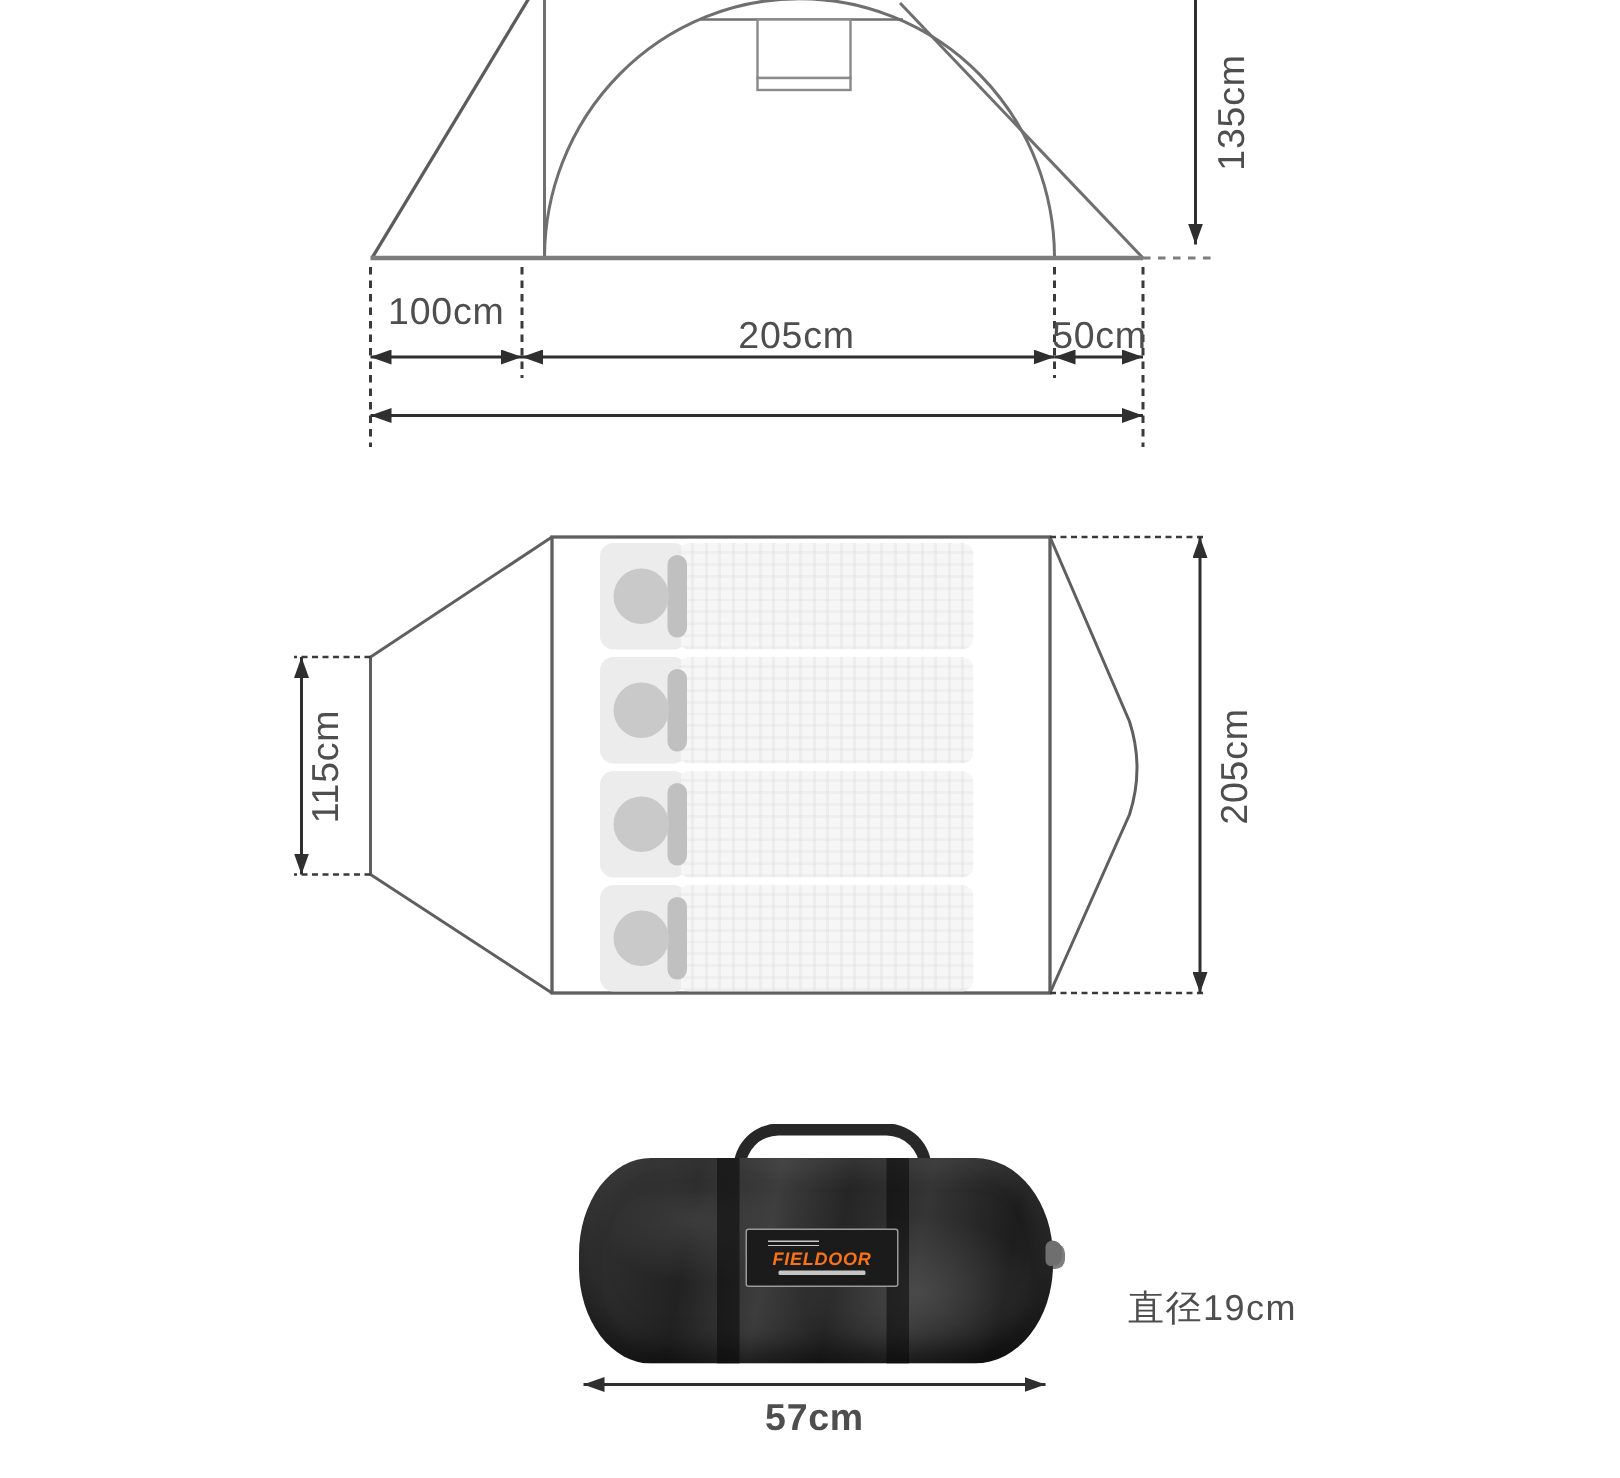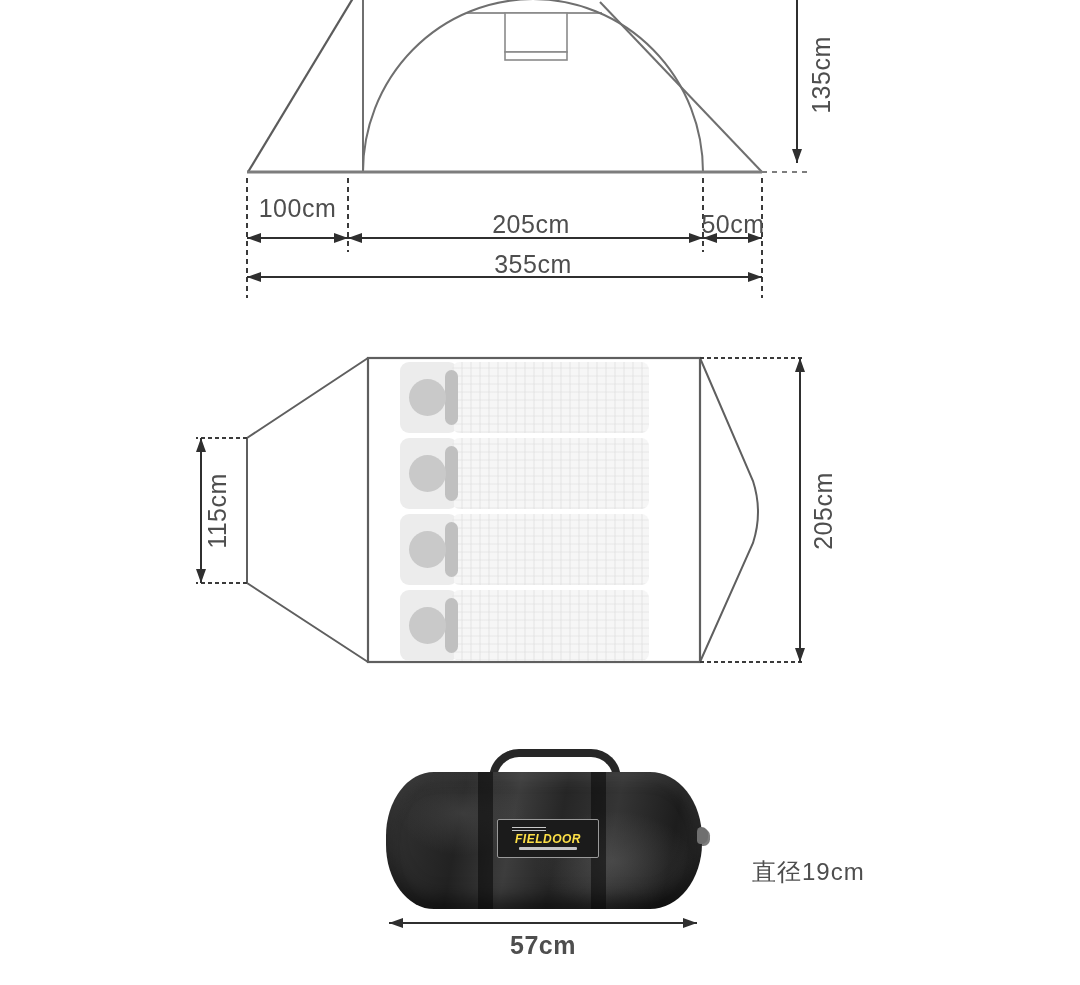--- a/index.html
+++ b/index.html
@@ -53,21 +53,21 @@
   .bag-label{
     position:absolute;left:497px;top:819px;width:100px;height:37px;
     background:#1b1b1b;border:1px solid #9a9a9a;border-radius:2px;
     display:flex;flex-direction:column;align-items:center;justify-content:center;gap:2px;
   }
   .bag-label-stripes{
     width:34px;height:4px;align-self:flex-start;margin-left:14px;
     background:repeating-linear-gradient(0deg,#e8e8e8 0 1px,rgba(0,0,0,0) 1px 3px);
     opacity:.85;
   }
-  .bag-brand{color:#fde047;font-size:12px;font-weight:700;font-style:italic;letter-spacing:.5px;line-height:12px;}
+  .bag-brand{color:#f97316;font-size:12px;font-weight:700;font-style:italic;letter-spacing:.5px;line-height:12px;}
   .bag-tagline{width:58px;height:3px;background:rgba(255,255,255,.75);border-radius:1px;}
   .bag-zip{
     position:absolute;left:697px;top:827px;width:11px;height:17px;
     background:#6f6f6f;border-radius:5px 7px 7px 4px;
     box-shadow:2px 2px 0 rgba(40,40,40,.6);
   }
   .jp-label{position:absolute;left:752px;top:856px;font-size:24px;color:#4e4e4e;letter-spacing:1px;white-space:nowrap;}
 </style>
 </head>
 <body>
@@ -100,21 +100,20 @@
     <line x1="247" y1="238" x2="348" y2="238" stroke="#2f2f2f" stroke-width="2" marker-start="url(#arrA)" marker-end="url(#arrA)"></line>
     <line x1="348" y1="238" x2="703" y2="238" stroke="#2f2f2f" stroke-width="2" marker-start="url(#arrA)" marker-end="url(#arrA)"></line>
     <line x1="703" y1="238" x2="762" y2="238" stroke="#2f2f2f" stroke-width="2" marker-start="url(#arrA)" marker-end="url(#arrA)"></line>
     <line x1="247" y1="277" x2="762" y2="277" stroke="#2f2f2f" stroke-width="2" marker-start="url(#arrA)" marker-end="url(#arrA)"></line>
     <line x1="797" y1="-8" x2="797" y2="163" stroke="#2f2f2f" stroke-width="2" marker-end="url(#arrA)"></line>
   </svg>
 
   <div class="dim-label" style="left:247px;top:195px;width:101px;">100cm</div>
   <div class="dim-label" style="left:426px;top:211px;width:210px;">205cm</div>
   <div class="dim-label" style="left:695px;top:211px;width:76px;">50cm</div>
-  <div class="dim-label" style="left:428px;top:251px;width:210px;">355cm</div>
   <div class="dim-label vlabel" style="left:771px;top:62px;width:100px;">135cm</div>
 
   <svg class="layer" style="top:340px" width="1080" height="345" viewBox="0 0 1080 345">
     <defs>
       <marker id="arrB" markerUnits="userSpaceOnUse" markerWidth="14" markerHeight="10" refX="14" refY="5" orient="auto-start-reverse">
         <path d="M0,0 L14,5 L0,10 Z" fill="#2f2f2f"></path>
       </marker>
     </defs>
 
     <path d="M368,18 L247,98 L247,243 L368,322" fill="#ffffff" stroke="#5f5f5f" stroke-width="2"></path>

